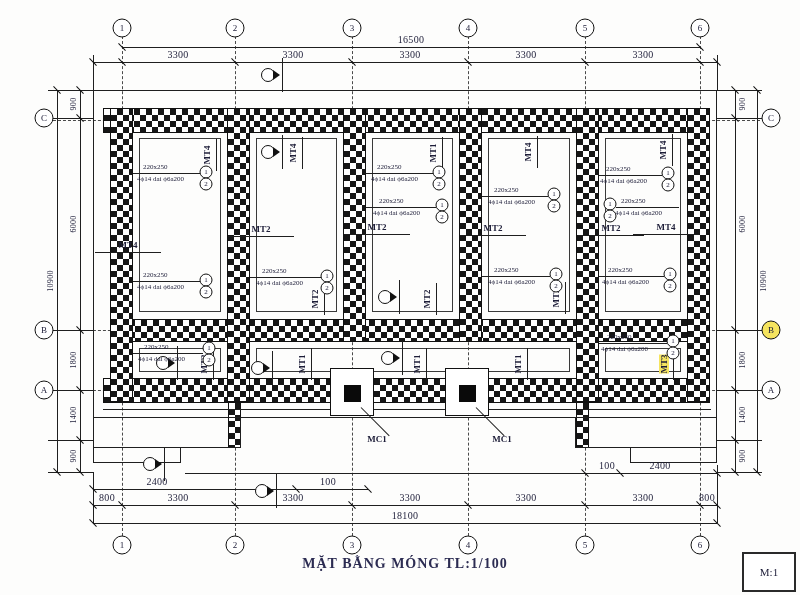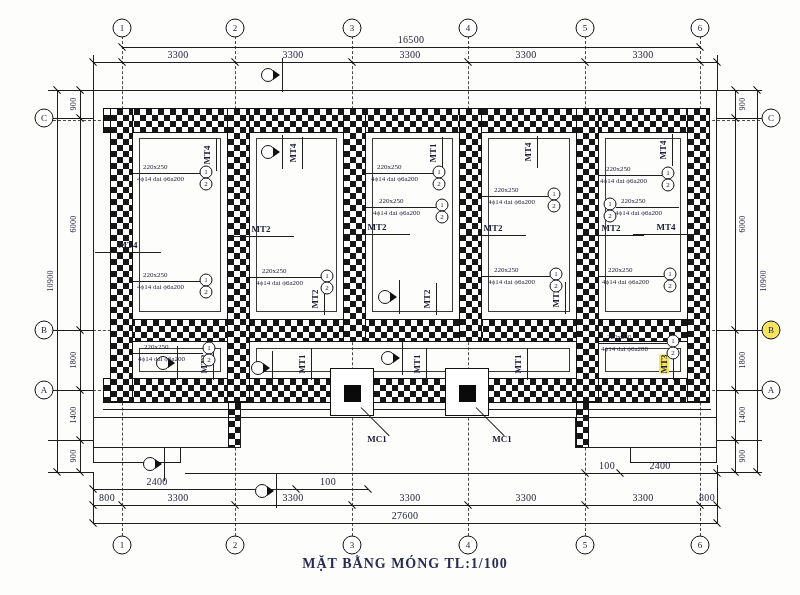--- a/index.html
+++ b/index.html
@@ -34,20 +34,23 @@
   .title{position:absolute;left:225px;top:556px;width:360px;text-align:center;font-size:14px;font-weight:bold;
          letter-spacing:1px;color:#2c2c52;}
   .scalebox{position:absolute;left:742px;top:552px;width:54px;height:40px;border:2px solid #2a2a2a;background:#fff;box-sizing:border-box;}
   .scalebox span{position:absolute;left:0;top:12px;width:100%;text-align:center;font-size:11px;}
 </style>
 </head>
 <body>
 
 <div id="canvas">
   <div class="title">MẶT BẰNG MÓNG TL:1/100</div>
+  <div class="scalebox">
+    <span>M:1</span>
+  </div>
 <div class="dashv" style="left: 122px; top: 36px; height: 500px;"></div>
     <div class="dashv" style="left: 235px; top: 36px; height: 500px;"></div>
     <div class="dashv" style="left: 352px; top: 36px; height: 500px;"></div>
     <div class="dashv" style="left: 468px; top: 36px; height: 500px;"></div>
     <div class="dashv" style="left: 585px; top: 36px; height: 500px;"></div>
     <div class="dashv" style="left: 700px; top: 36px; height: 500px;"></div>
     <div class="dashh" style="left: 48px; top: 120px; width: 712px;"></div>
     <div class="dashh" style="left: 48px; top: 330px; width: 712px;"></div>
     <div class="dashh" style="left: 48px; top: 390px; width: 712px;"></div>
     <div class="band" style="left: 103px; top: 108px; width: 607px; height: 25px;"></div>
@@ -210,21 +213,21 @@
     <div class="dimt" style="left: 328px; top: 481px;">100</div>
     <div class="dimt" style="left: 607px; top: 465px;">100</div>
     <div class="dimt" style="left: 660px; top: 465px;">2400</div>
     <div class="dimt" style="left: 107px; top: 497px;">800</div>
     <div class="dimt" style="left: 178px; top: 497px;">3300</div>
     <div class="dimt" style="left: 293px; top: 497px;">3300</div>
     <div class="dimt" style="left: 410px; top: 497px;">3300</div>
     <div class="dimt" style="left: 526px; top: 497px;">3300</div>
     <div class="dimt" style="left: 643px; top: 497px;">3300</div>
     <div class="dimt" style="left: 707px; top: 497px;">800</div>
-    <div class="dimt" style="left: 405px; top: 515px;">27600</div>
+    <div class="dimt" style="left: 405px; top: 515px;">18100</div>
     <div class="dimv" style="left: 73px; top: 104px;">900</div>
     <div class="dimv" style="left: 73px; top: 224px;">6000</div>
     <div class="dimv" style="left: 73px; top: 360px;">1800</div>
     <div class="dimv" style="left: 73px; top: 415px;">1400</div>
     <div class="dimv" style="left: 73px; top: 456px;">900</div>
     <div class="dimv" style="left: 50px; top: 281px;">10900</div>
     <div class="dimv" style="left: 742px; top: 104px;">900</div>
     <div class="dimv" style="left: 742px; top: 224px;">6000</div>
     <div class="dimv" style="left: 742px; top: 360px;">1800</div>
     <div class="dimv" style="left: 742px; top: 415px;">1400</div>

